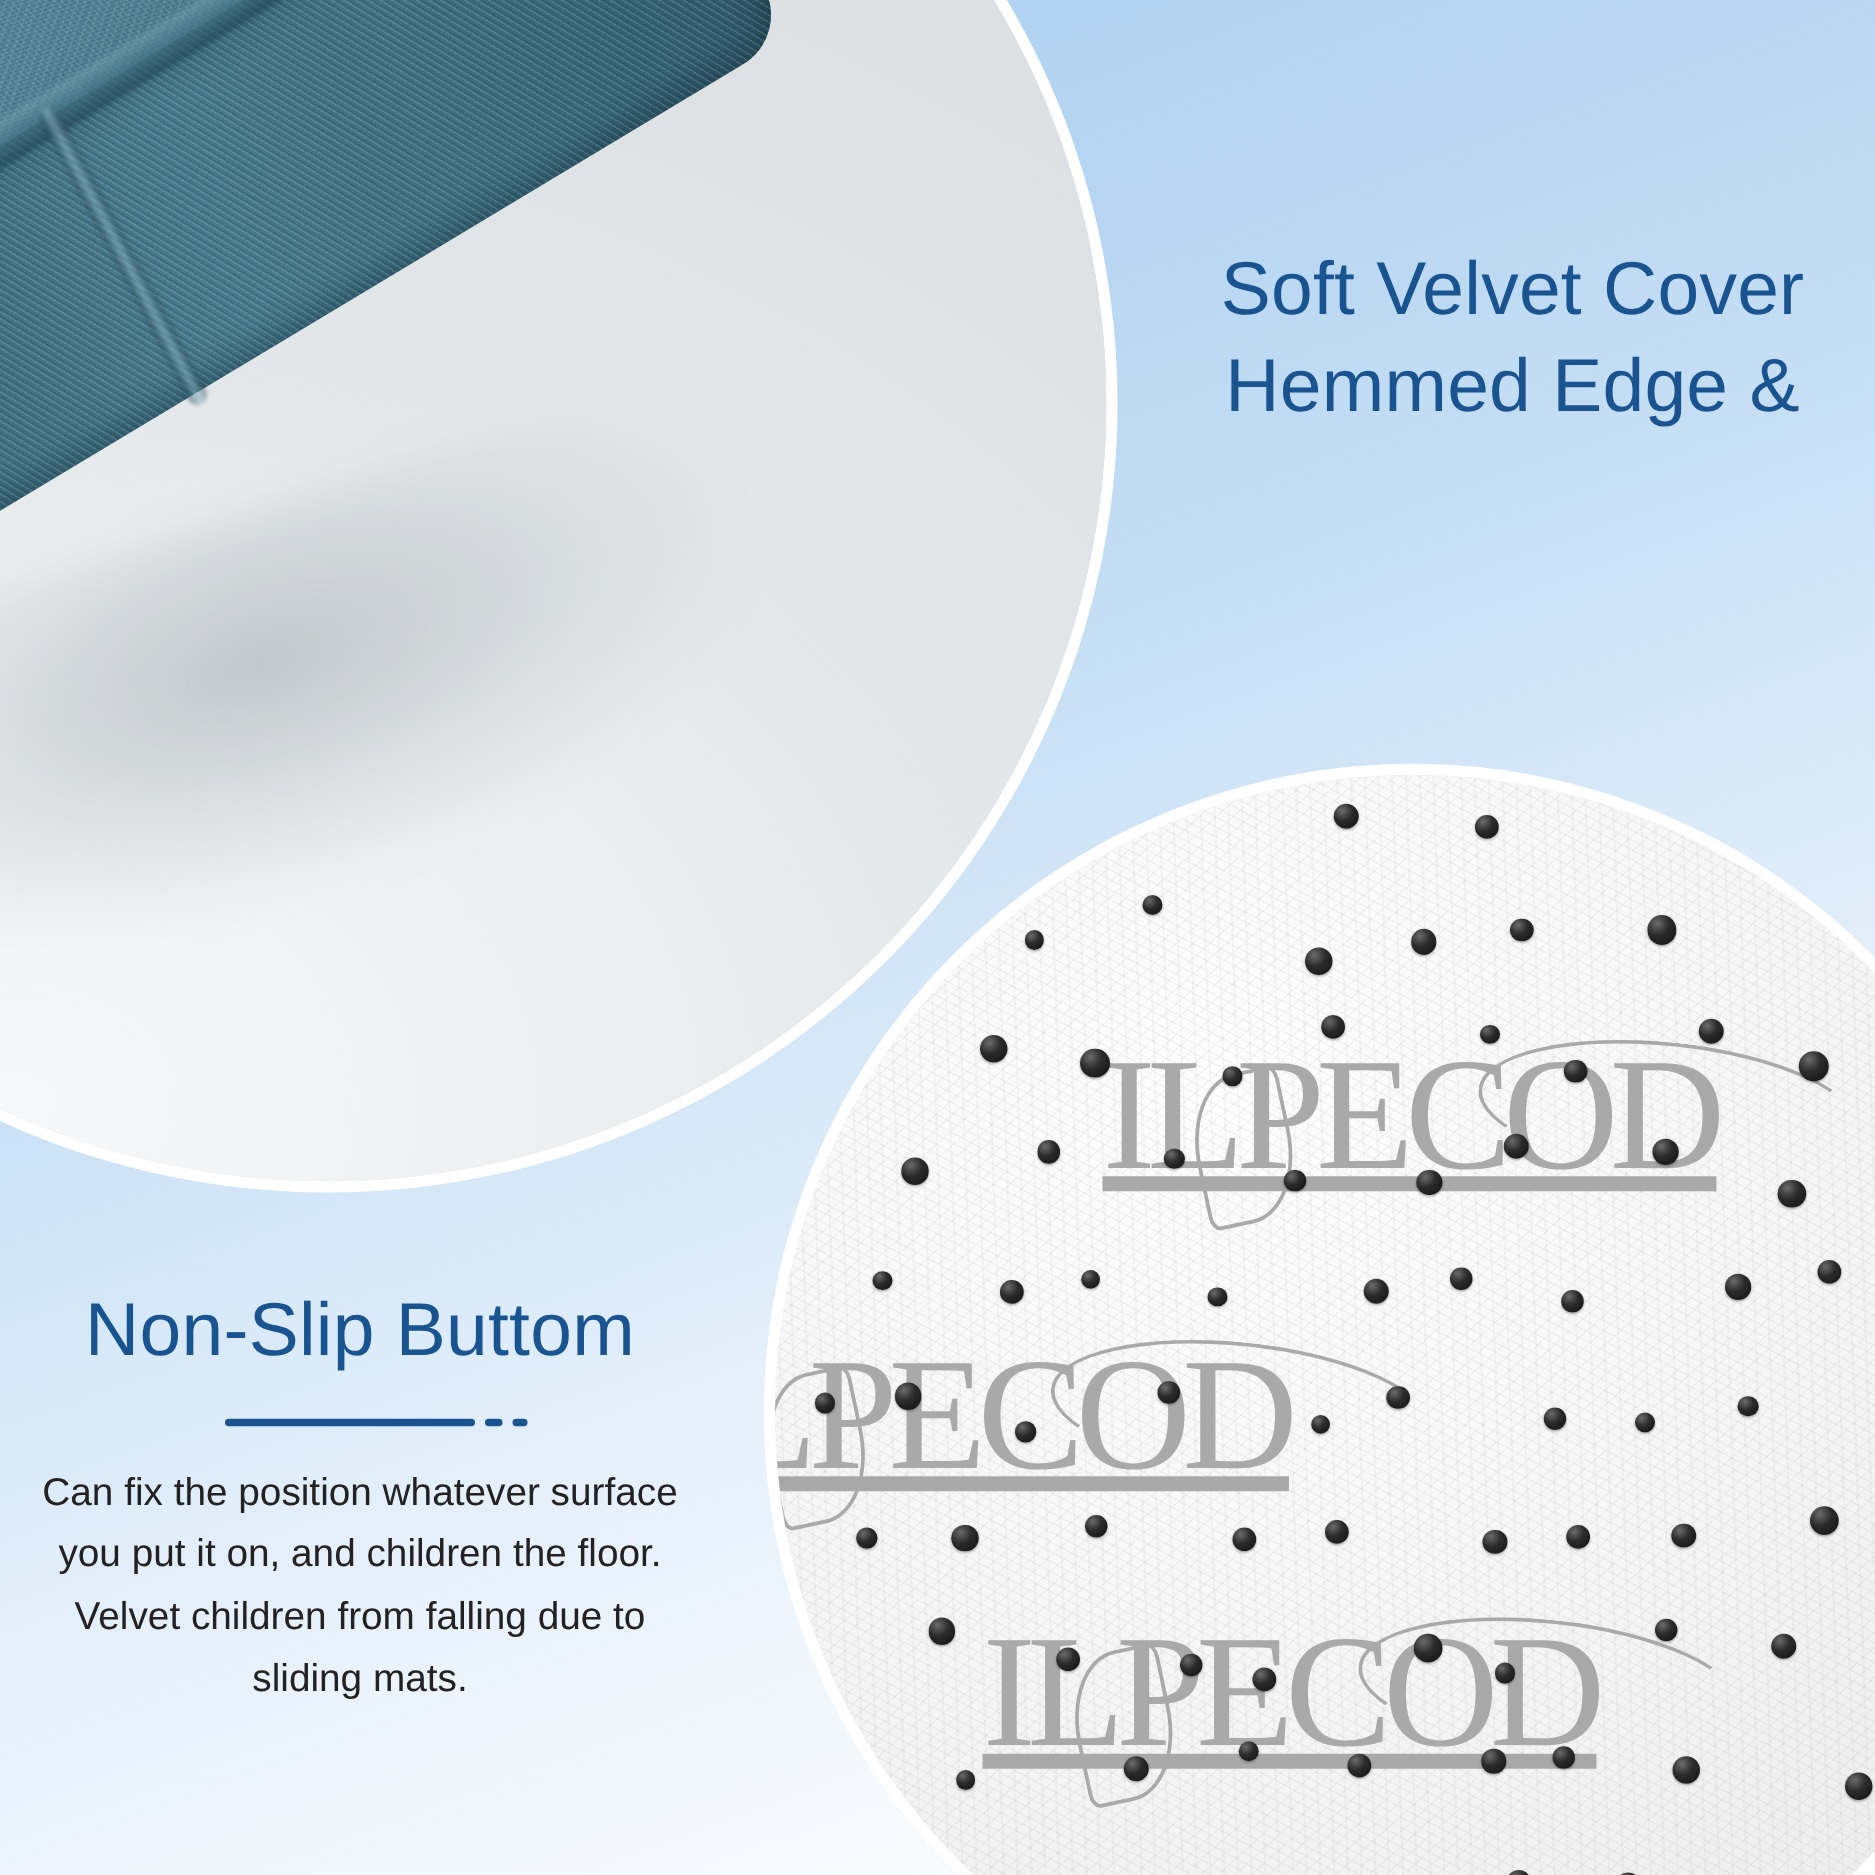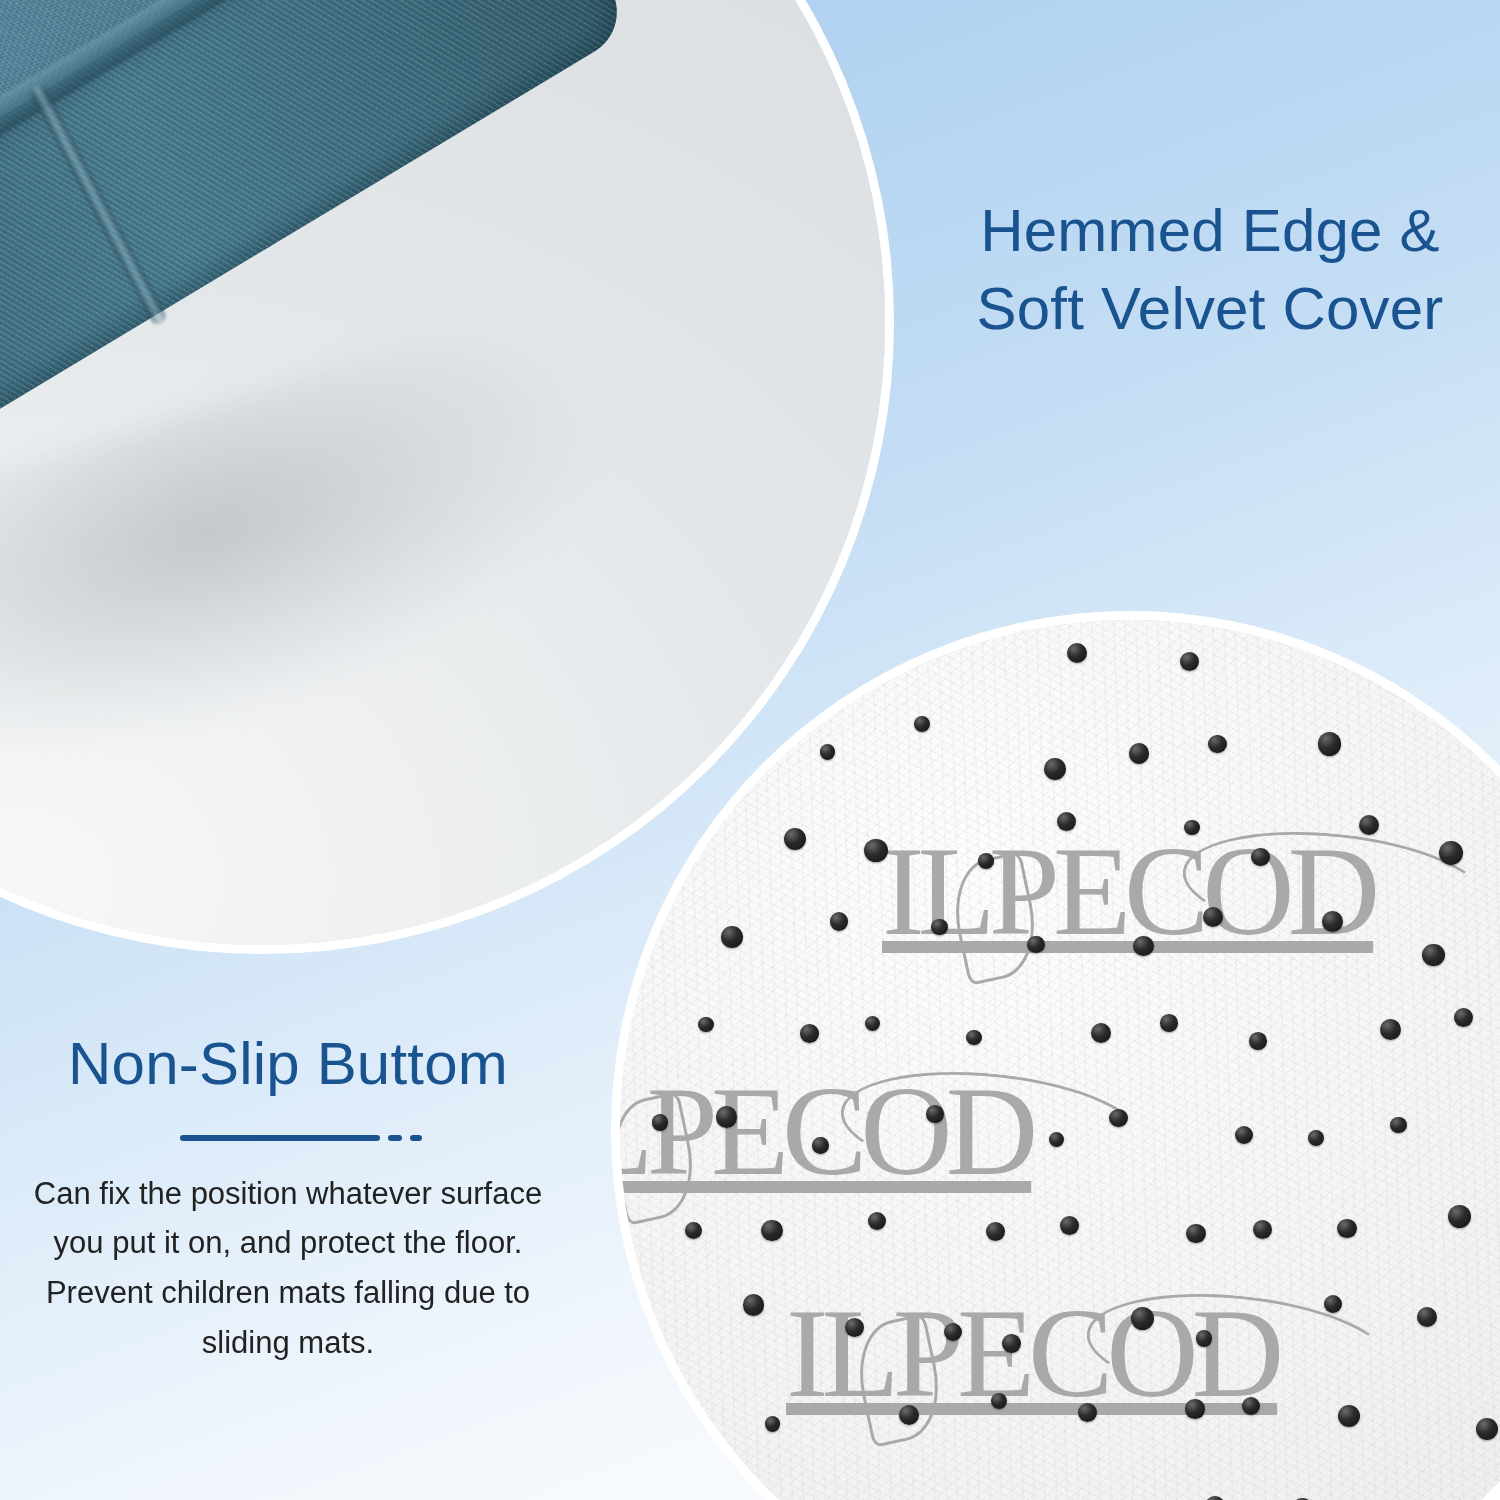--- a/index.html
+++ b/index.html
@@ -351,34 +351,34 @@
         <span class="grip-dot" style="width: 19.3705px; height: 19.3705px; left: 565.306px; top: 779.222px;"></span>
         <span class="grip-dot" style="width: 18.2041px; height: 18.2041px; left: 622.148px; top: 777.09px;"></span>
         <span class="grip-dot" style="width: 22.2208px; height: 22.2208px; left: 717.958px; top: 784.62px;"></span>
         <span class="grip-dot" style="width: 22.2153px; height: 22.2153px; left: 856.153px; top: 797.799px;"></span>
         <span class="grip-dot" style="width: 20.0205px; height: 20.0205px; left: 584.771px; top: 875.936px;"></span>
         <span class="grip-dot" style="width: 18.5876px; height: 18.5876px; left: 673.136px; top: 877.786px;"></span>
       </div>
   </div>
 
   <div id="headline-hemmed">
+    <span class="ln">Soft Velvet Cover</span>
     <span class="ln">Hemmed Edge &amp;</span>
-    <span class="ln">Soft Velvet Cover</span>
   </div>
 
   <div id="block-nonslip">
     <div id="title-nonslip">Non-Slip Buttom</div>
 
     <div id="divider-nonslip">
       <span class="bar"></span>
       <span class="dash1"></span>
       <span class="dash2"></span>
     </div>
 
     <div id="body-nonslip">
       <span class="ln">Can fix the position whatever surface</span>
-      <span class="ln">you put it on, and protect the floor.</span>
-      <span class="ln">Prevent children mats falling due to</span>
+      <span class="ln">you put it on, and children the floor.</span>
+      <span class="ln">Velvet children from falling due to</span>
       <span class="ln">sliding mats.</span>
     </div>
   </div>
 
 </div>
 
 </body></html>

